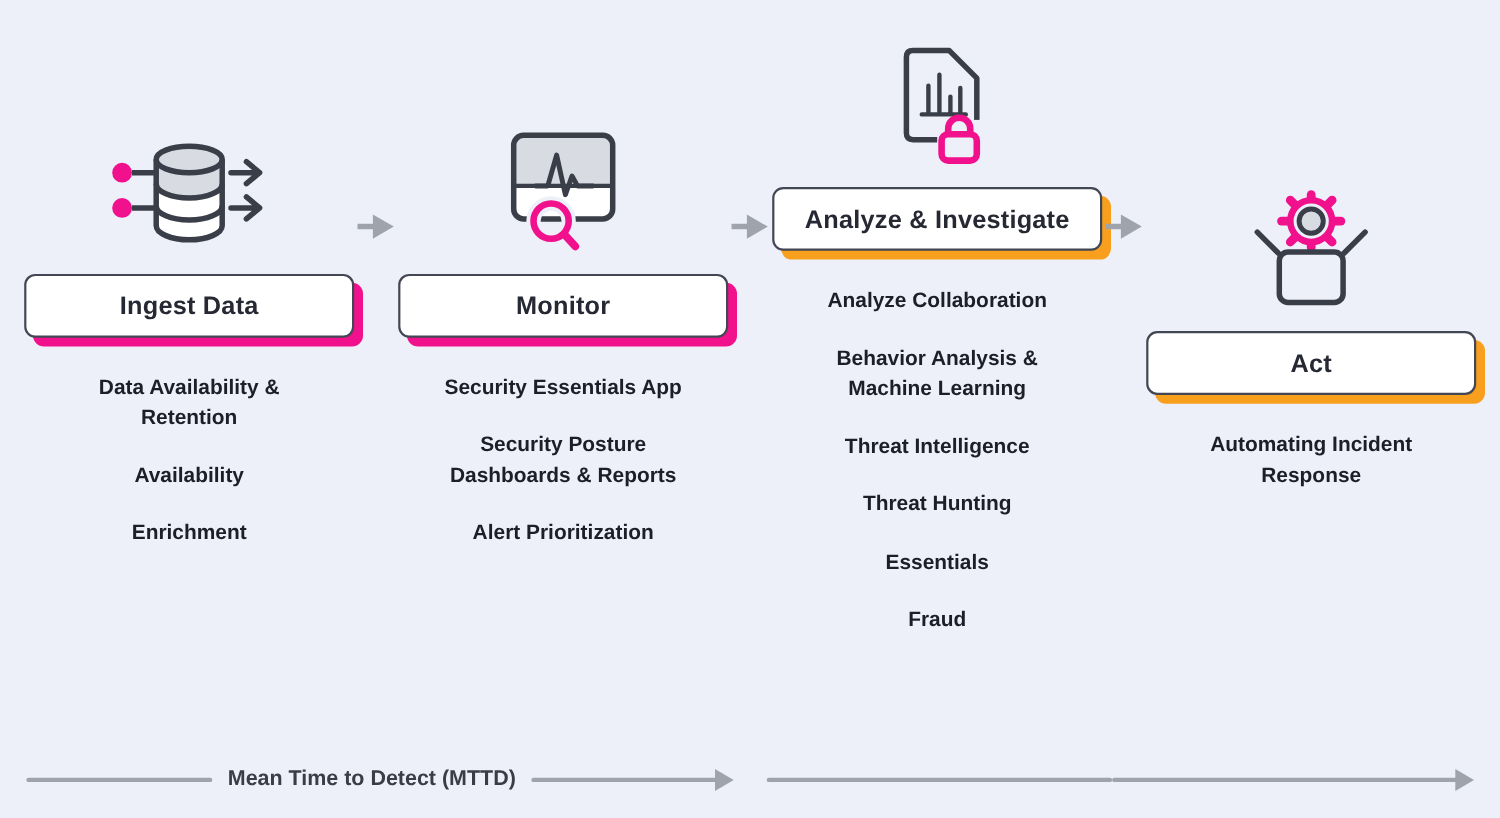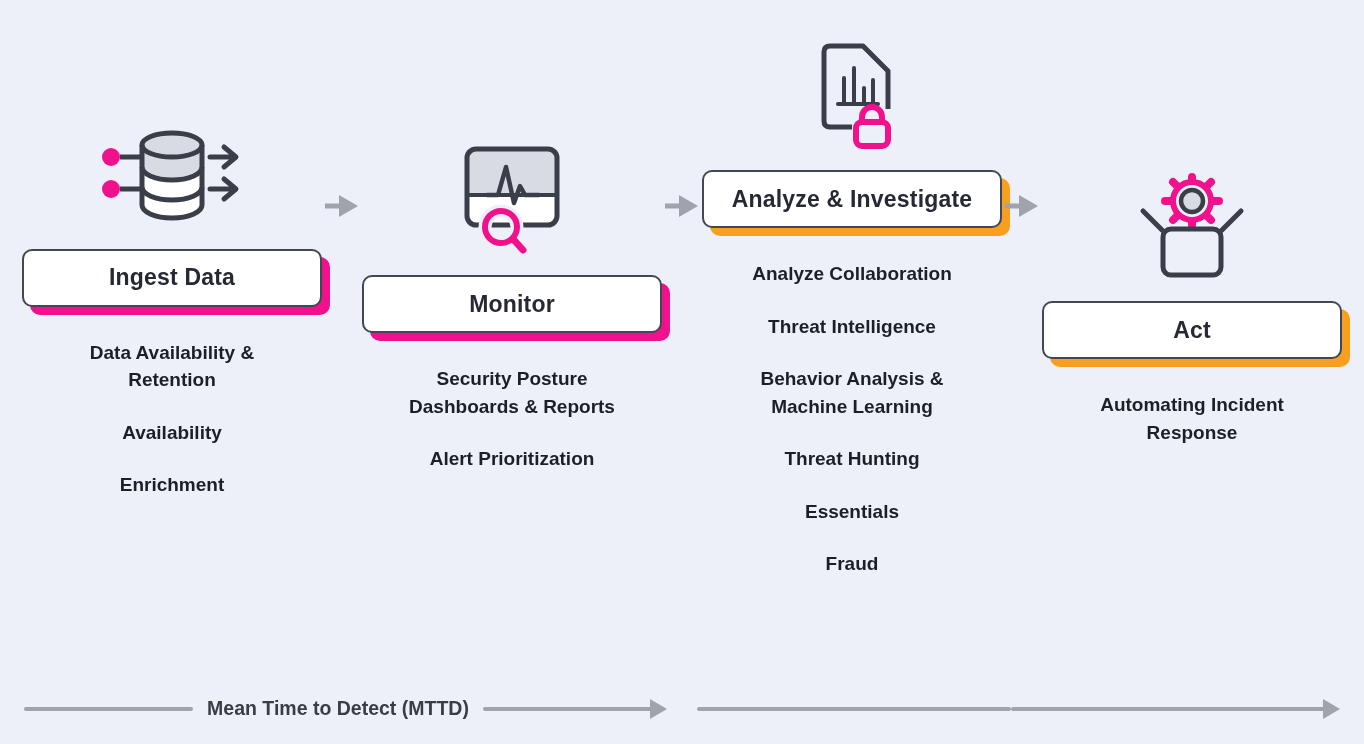--- a/index.html
+++ b/index.html
@@ -109,20 +109,21 @@
         <polyline points="36,56 47,56 55,28 63,64 69,47 74,56 88,56" fill="none" stroke="#3A3E49" stroke-width="4.5" stroke-linejoin="round" stroke-linecap="round"></polyline>
         <circle cx="50" cy="88" r="16" fill="none" stroke="#EEF0F9" stroke-width="13"></circle>
         <circle cx="50" cy="88" r="16" fill="#EEF0F9" fill-opacity="0.0" stroke="#F2118C" stroke-width="6"></circle>
         <line x1="62" y1="100" x2="72" y2="111" stroke="#F2118C" stroke-width="7" stroke-linecap="round"></line>
       </svg>
     </div>
     <div class="pill pink">
       <span>Monitor</span>
     </div>
     <div class="items">
+      <div class="item">Security Essentials App</div>
       <div class="item">Security Posture
 Dashboards &amp; Reports</div>
       <div class="item">Alert Prioritization</div>
     </div>
   </div>
 
   <div class="col-arrow">
     <svg width="36" height="26" viewBox="0 0 36 26">
       <line x1="1" y1="13" x2="17" y2="13" stroke="#9EA3AC" stroke-width="5"></line>
       <polygon points="15,2 15,24 34,13" fill="#9EA3AC"></polygon>
@@ -141,23 +142,23 @@
         <rect x="56" y="73" width="40" height="42" fill="#EEF0F9"></rect>
         <path d="M66 86 v-5 a10 10 0 0 1 20 0 v5" fill="none" stroke="#F2118C" stroke-width="6"></path>
         <rect x="60" y="86" width="32" height="24" rx="6" fill="none" stroke="#F2118C" stroke-width="6"></rect>
       </svg>
     </div>
     <div class="pill orange">
       <span>Analyze &amp; Investigate</span>
     </div>
     <div class="items">
       <div class="item">Analyze Collaboration</div>
-      <div class="item">Threat Intelligence</div>
       <div class="item">Behavior Analysis &amp;
 Machine Learning</div>
+      <div class="item">Threat Intelligence</div>
       <div class="item">Threat Hunting</div>
       <div class="item">Essentials</div>
       <div class="item">Fraud</div>
     </div>
   </div>
 
   <div class="col-arrow">
     <svg width="36" height="26" viewBox="0 0 36 26">
       <line x1="1" y1="13" x2="17" y2="13" stroke="#9EA3AC" stroke-width="5"></line>
       <polygon points="15,2 15,24 34,13" fill="#9EA3AC"></polygon>

